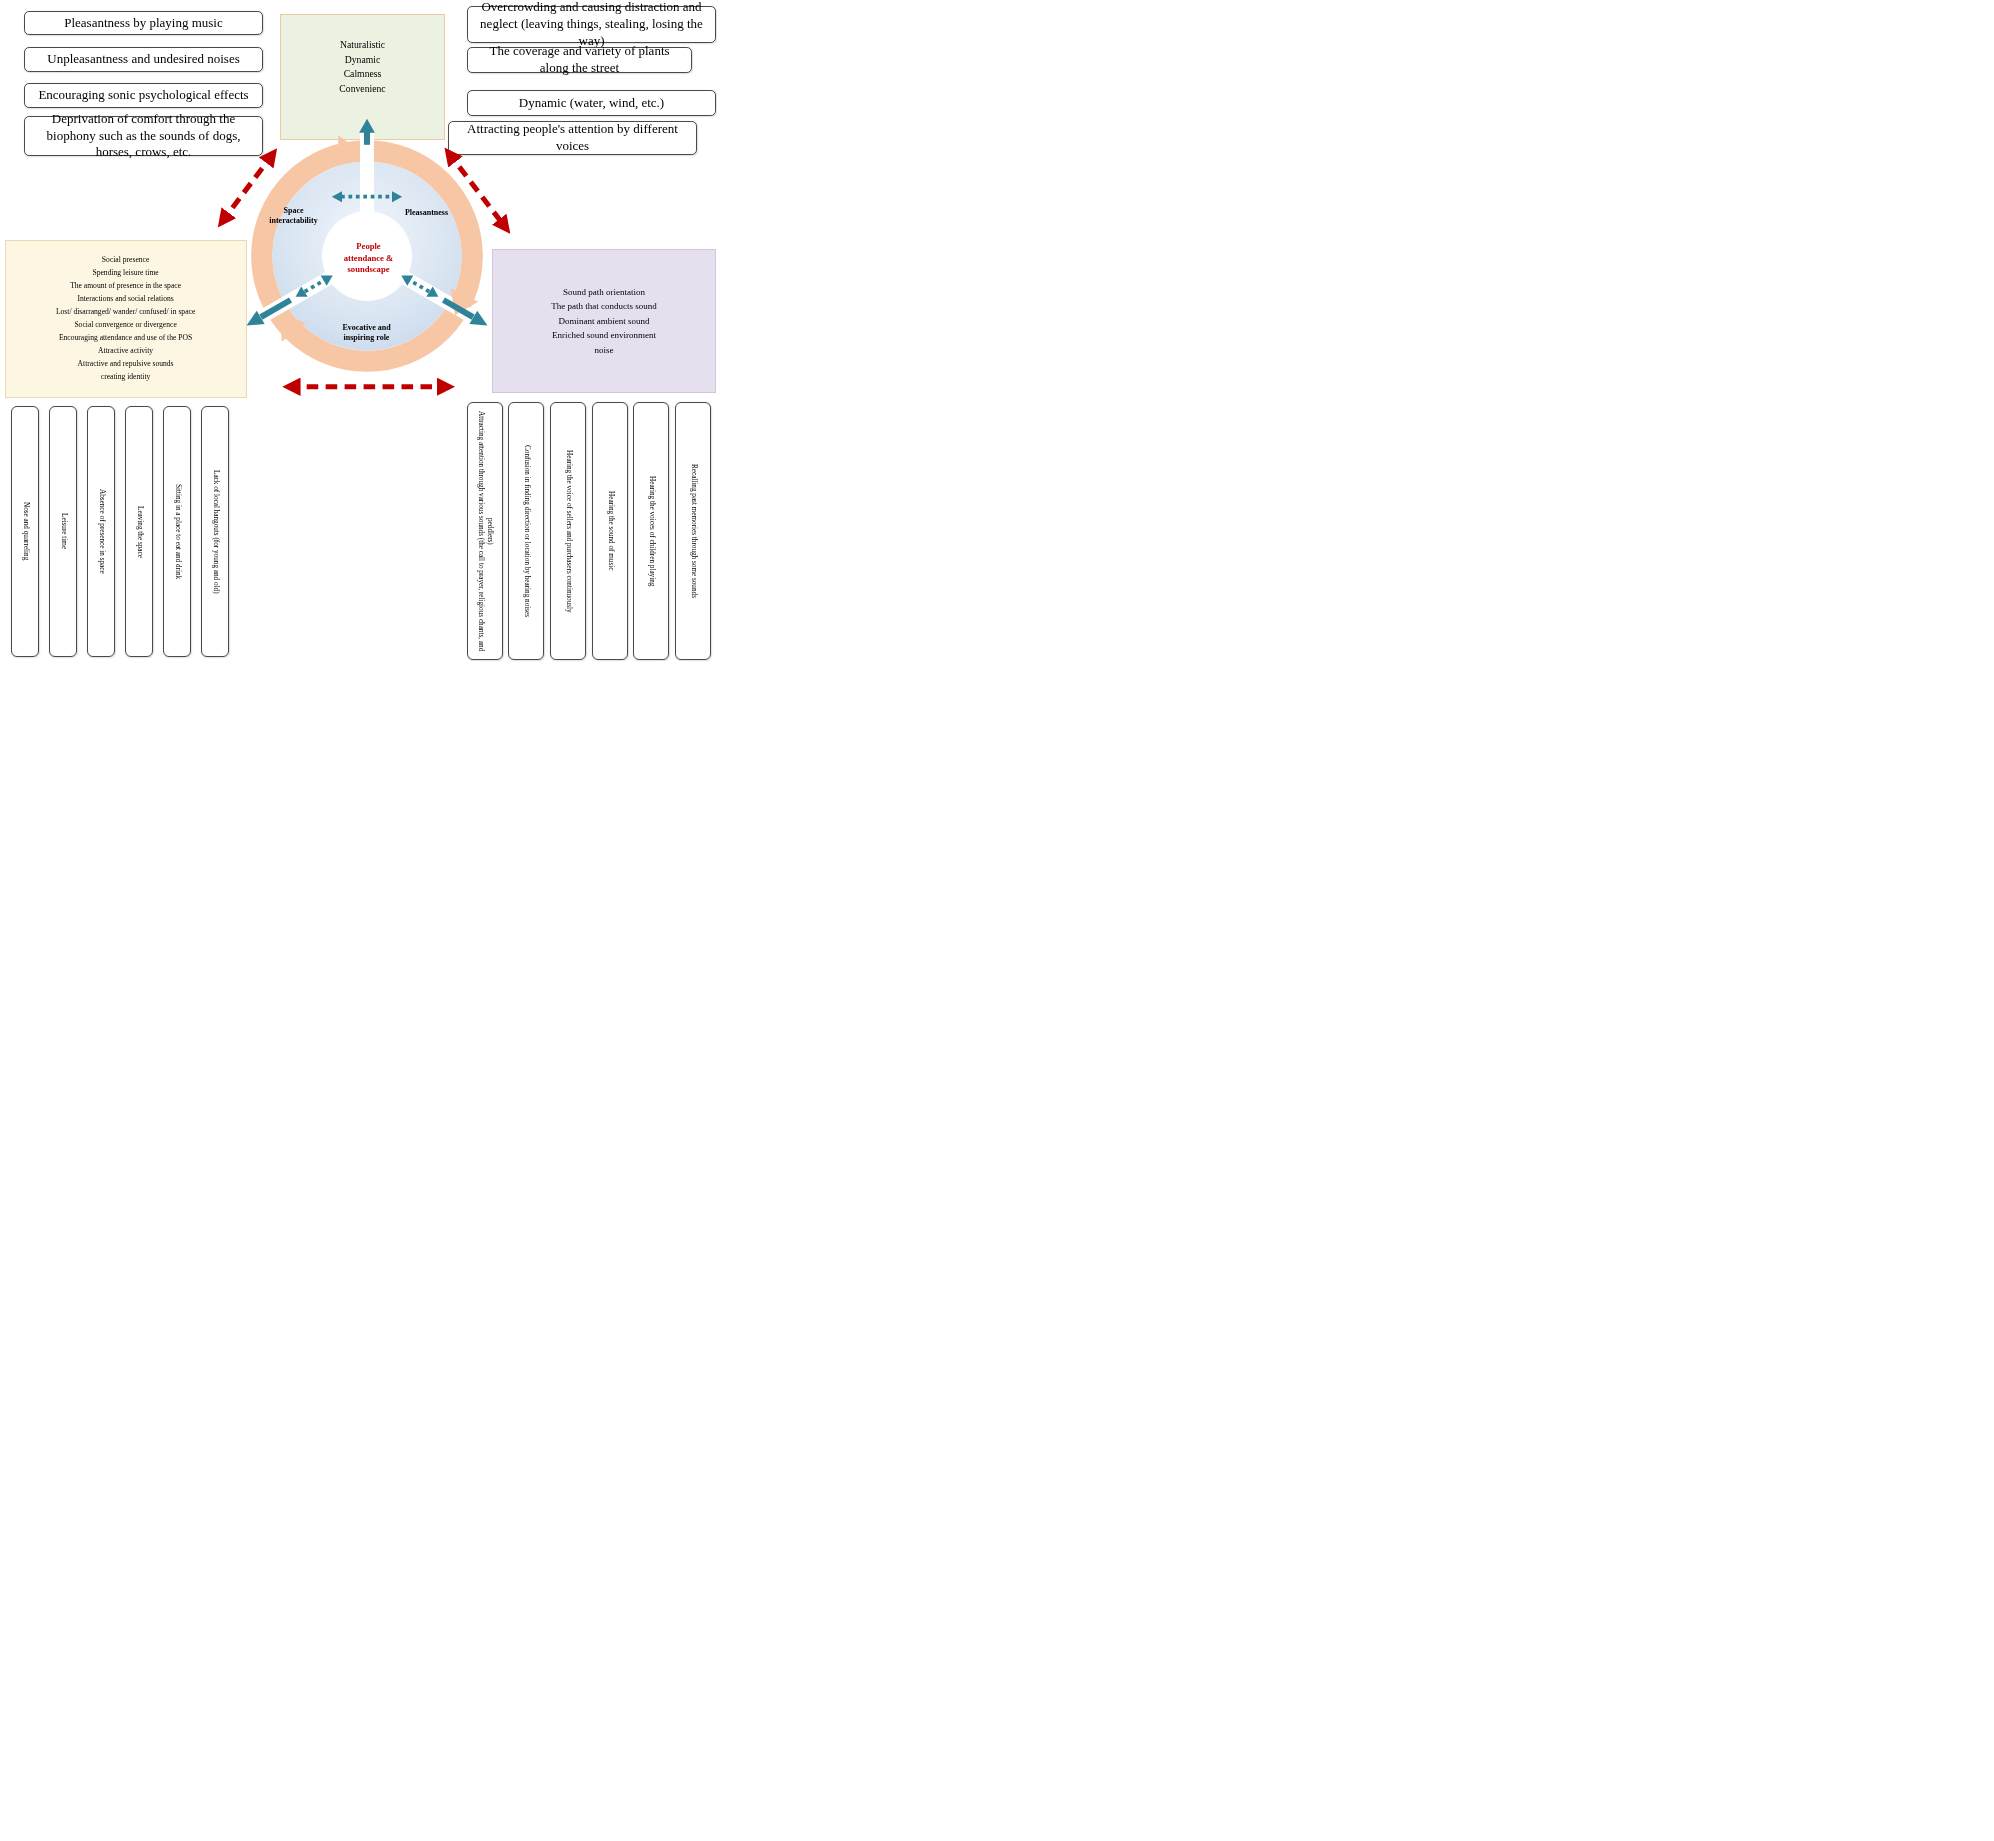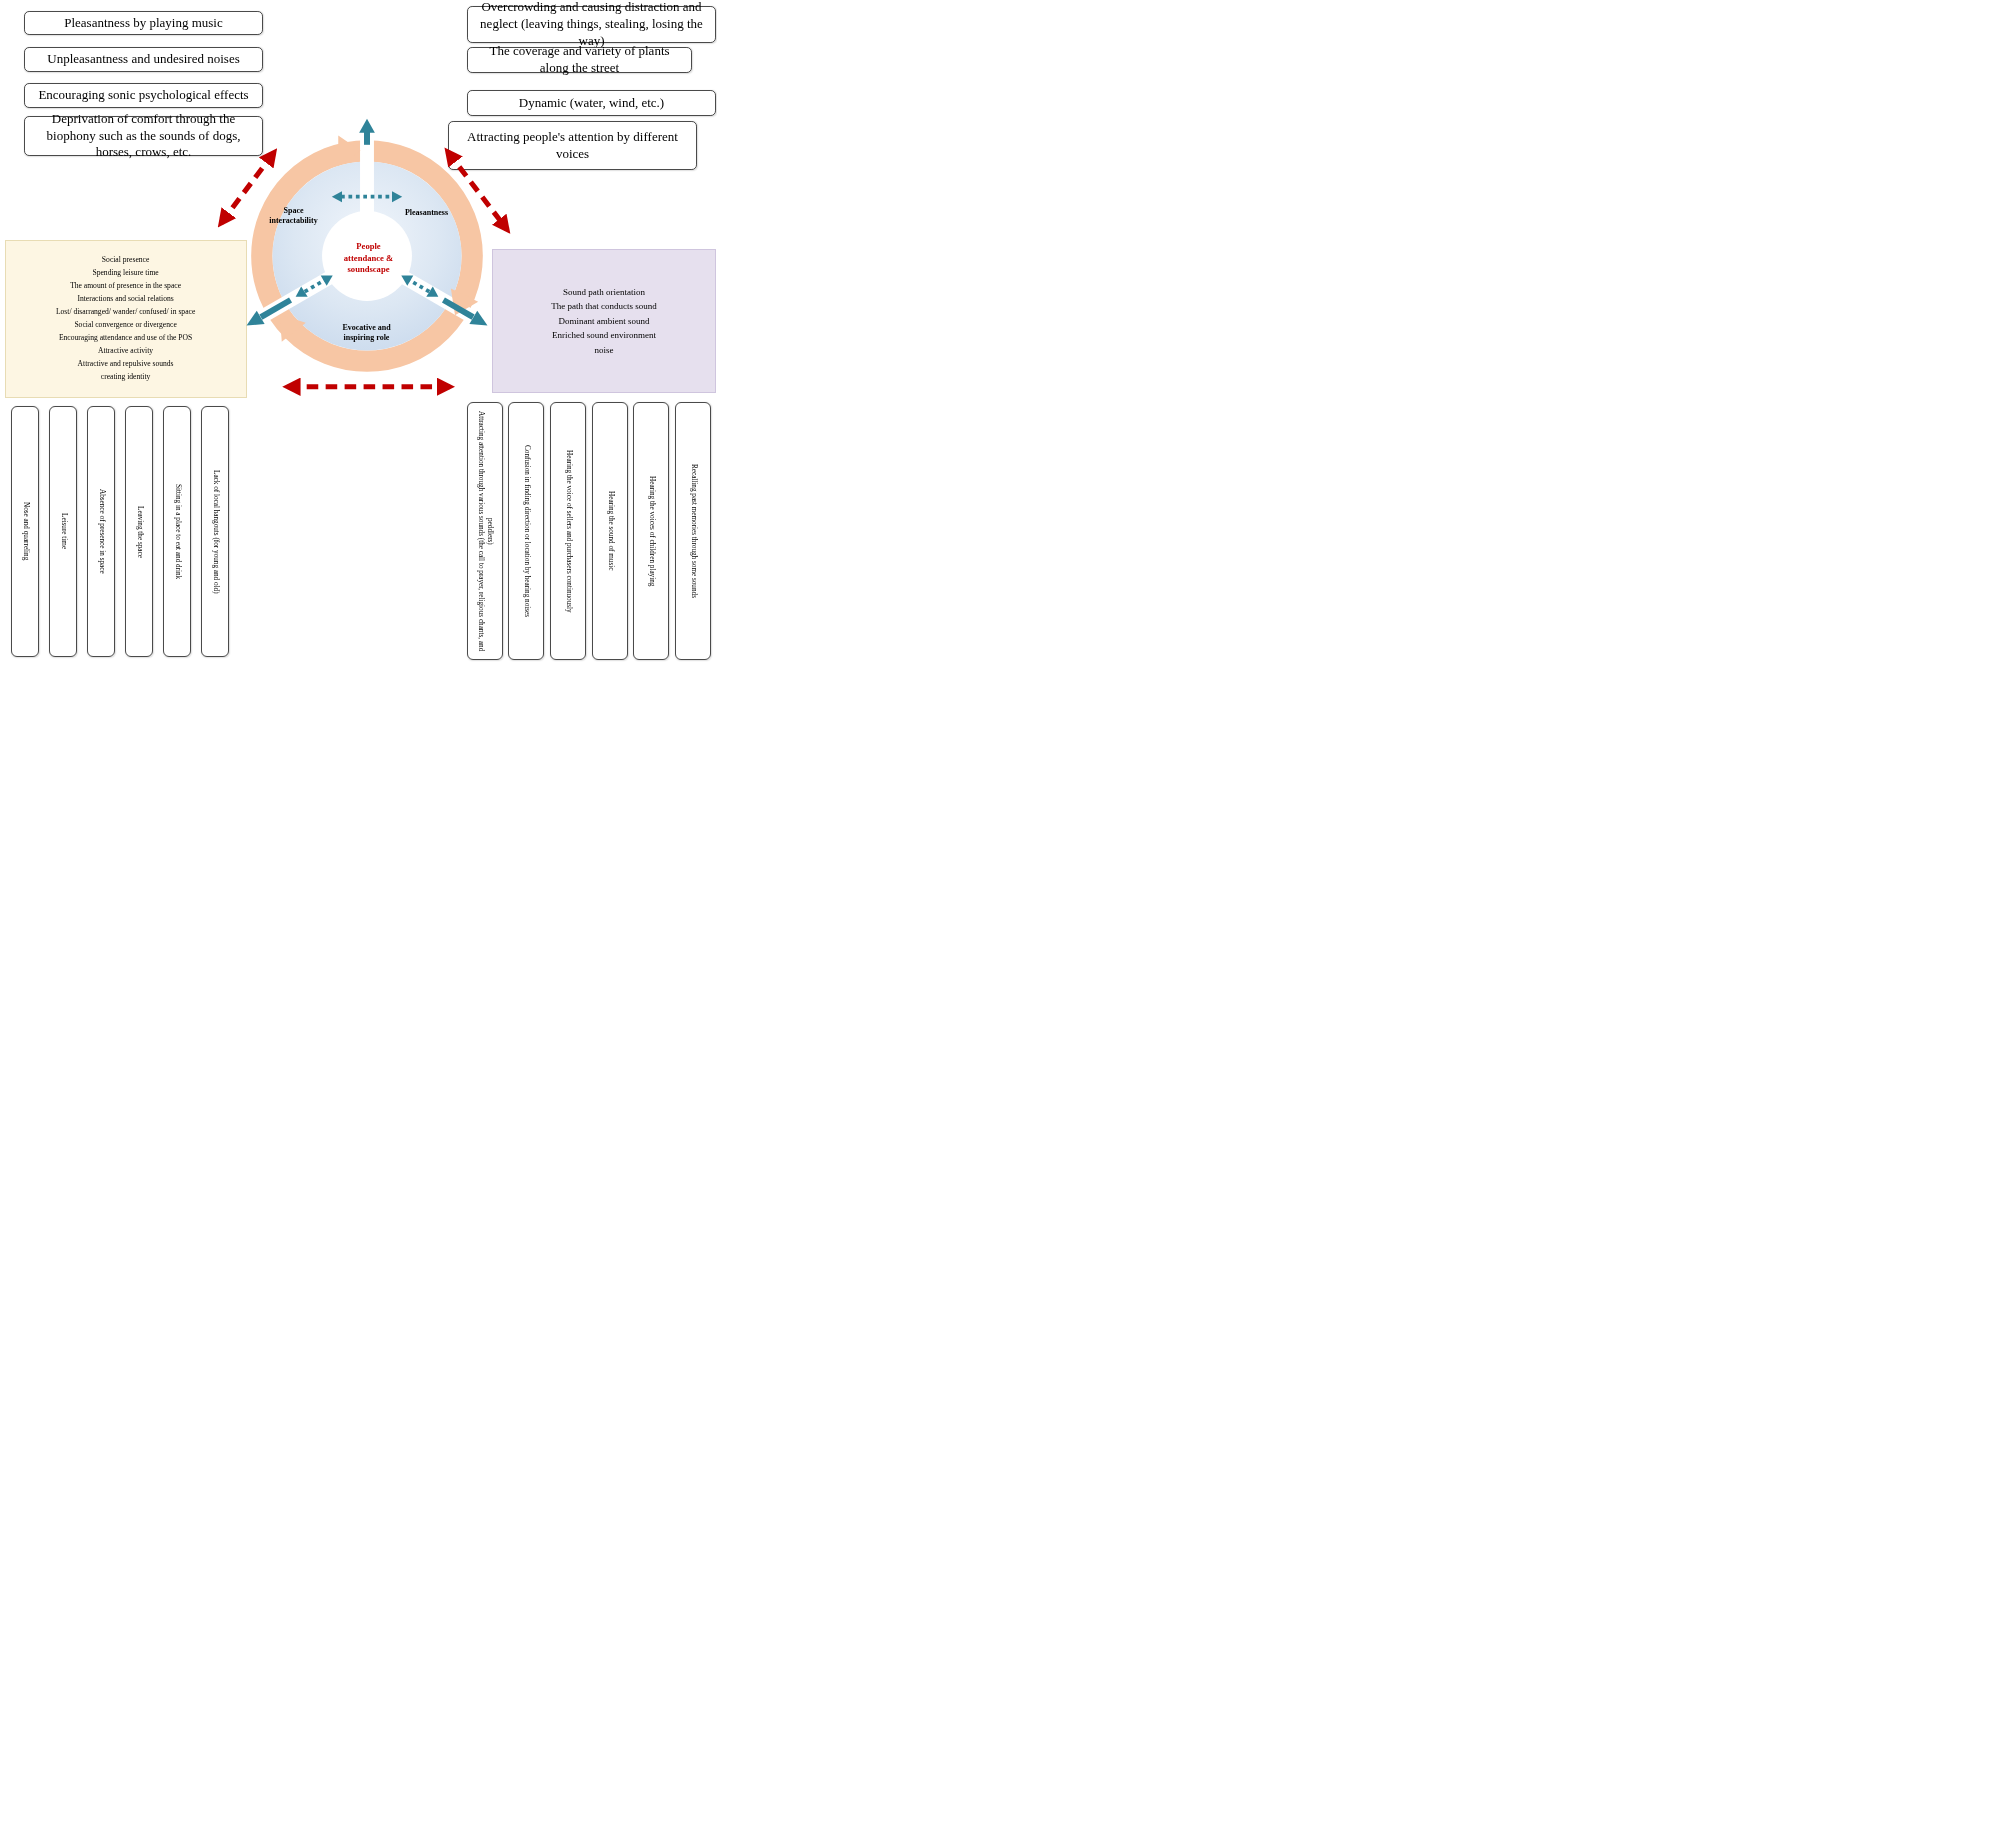--- a/index.html
+++ b/index.html
@@ -37,25 +37,29 @@
 </head>
 <body>
 
 <div class="page">
 
   <div class="rbox" style="left:24px;top:11px;width:239px;height:24px">Pleasantness by playing music</div>
   <div class="rbox" style="left:24px;top:47px;width:239px;height:24.5px">Unpleasantness and undesired noises</div>
   <div class="rbox" style="left:24px;top:83px;width:239px;height:24.5px">Encouraging sonic psychological effects</div>
   <div class="rbox" style="left:24px;top:116px;width:239px;height:40px">Deprivation of comfort through the biophony such as the sounds of dogs, horses, crows, etc.</div>
 
+  <div class="panel green" style="left:280px;top:14px;width:165px;height:126px">Naturalistic
+Dynamic
+Calmness
+Convenienc</div>
 
   <div class="rbox" style="left:467px;top:5.6px;width:249px;height:37px">Overcrowding and causing distraction and neglect (leaving things, stealing, losing the way)</div>
   <div class="rbox" style="left:467px;top:47px;width:225px;height:26px">The coverage and variety of plants along the street</div>
   <div class="rbox" style="left:467px;top:90px;width:249px;height:26px">Dynamic (water, wind, etc.)</div>
-  <div class="rbox" style="left:448px;top:121px;width:249px;height:49px">Attracting people's attention by different voices</div>
+  <div class="rbox" style="left:448px;top:121px;width:249px;height:34px">Attracting people's attention by different voices</div>
 
   <div class="panel lavender" style="left:492px;top:249px;width:224px;height:144px">Sound path orientation
 The path that conducts sound
 Dominant ambient sound
 Enriched sound environment
 noise</div>
 
   <div class="panel cream" style="left:4.6px;top:240px;width:242px;height:158px">Social presence
 Spending leisure time
 The amount of presence in the space

